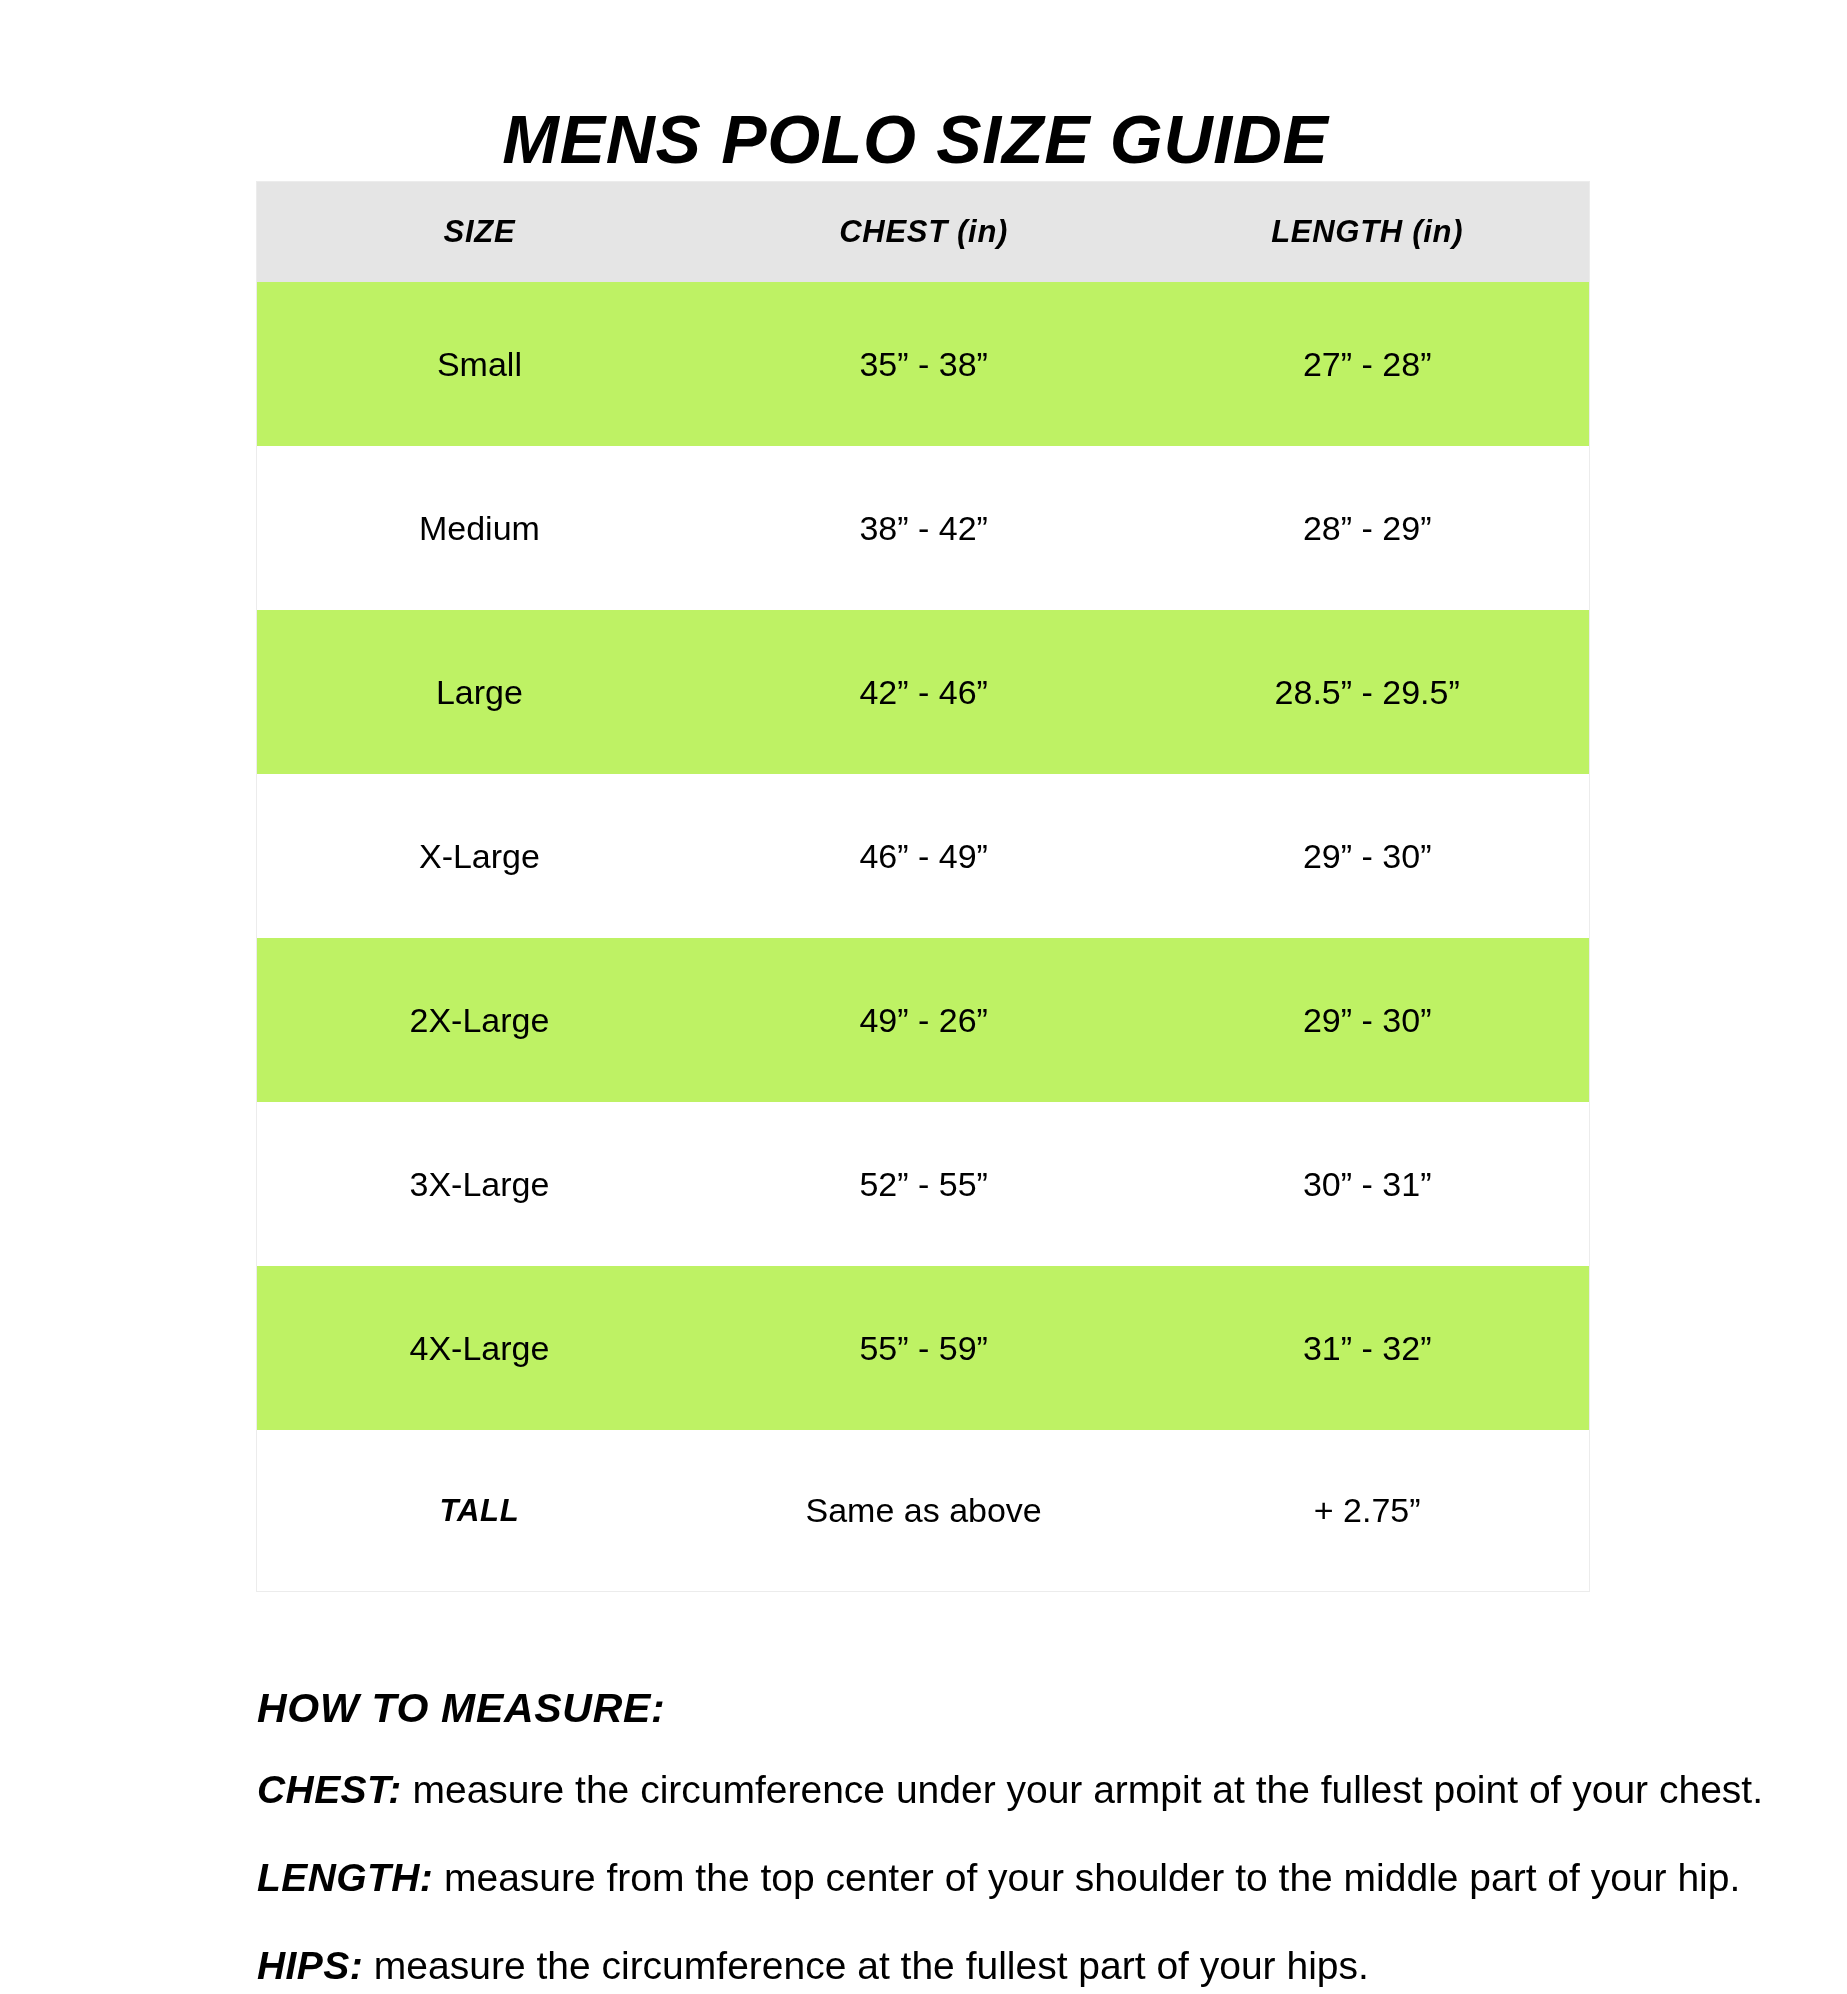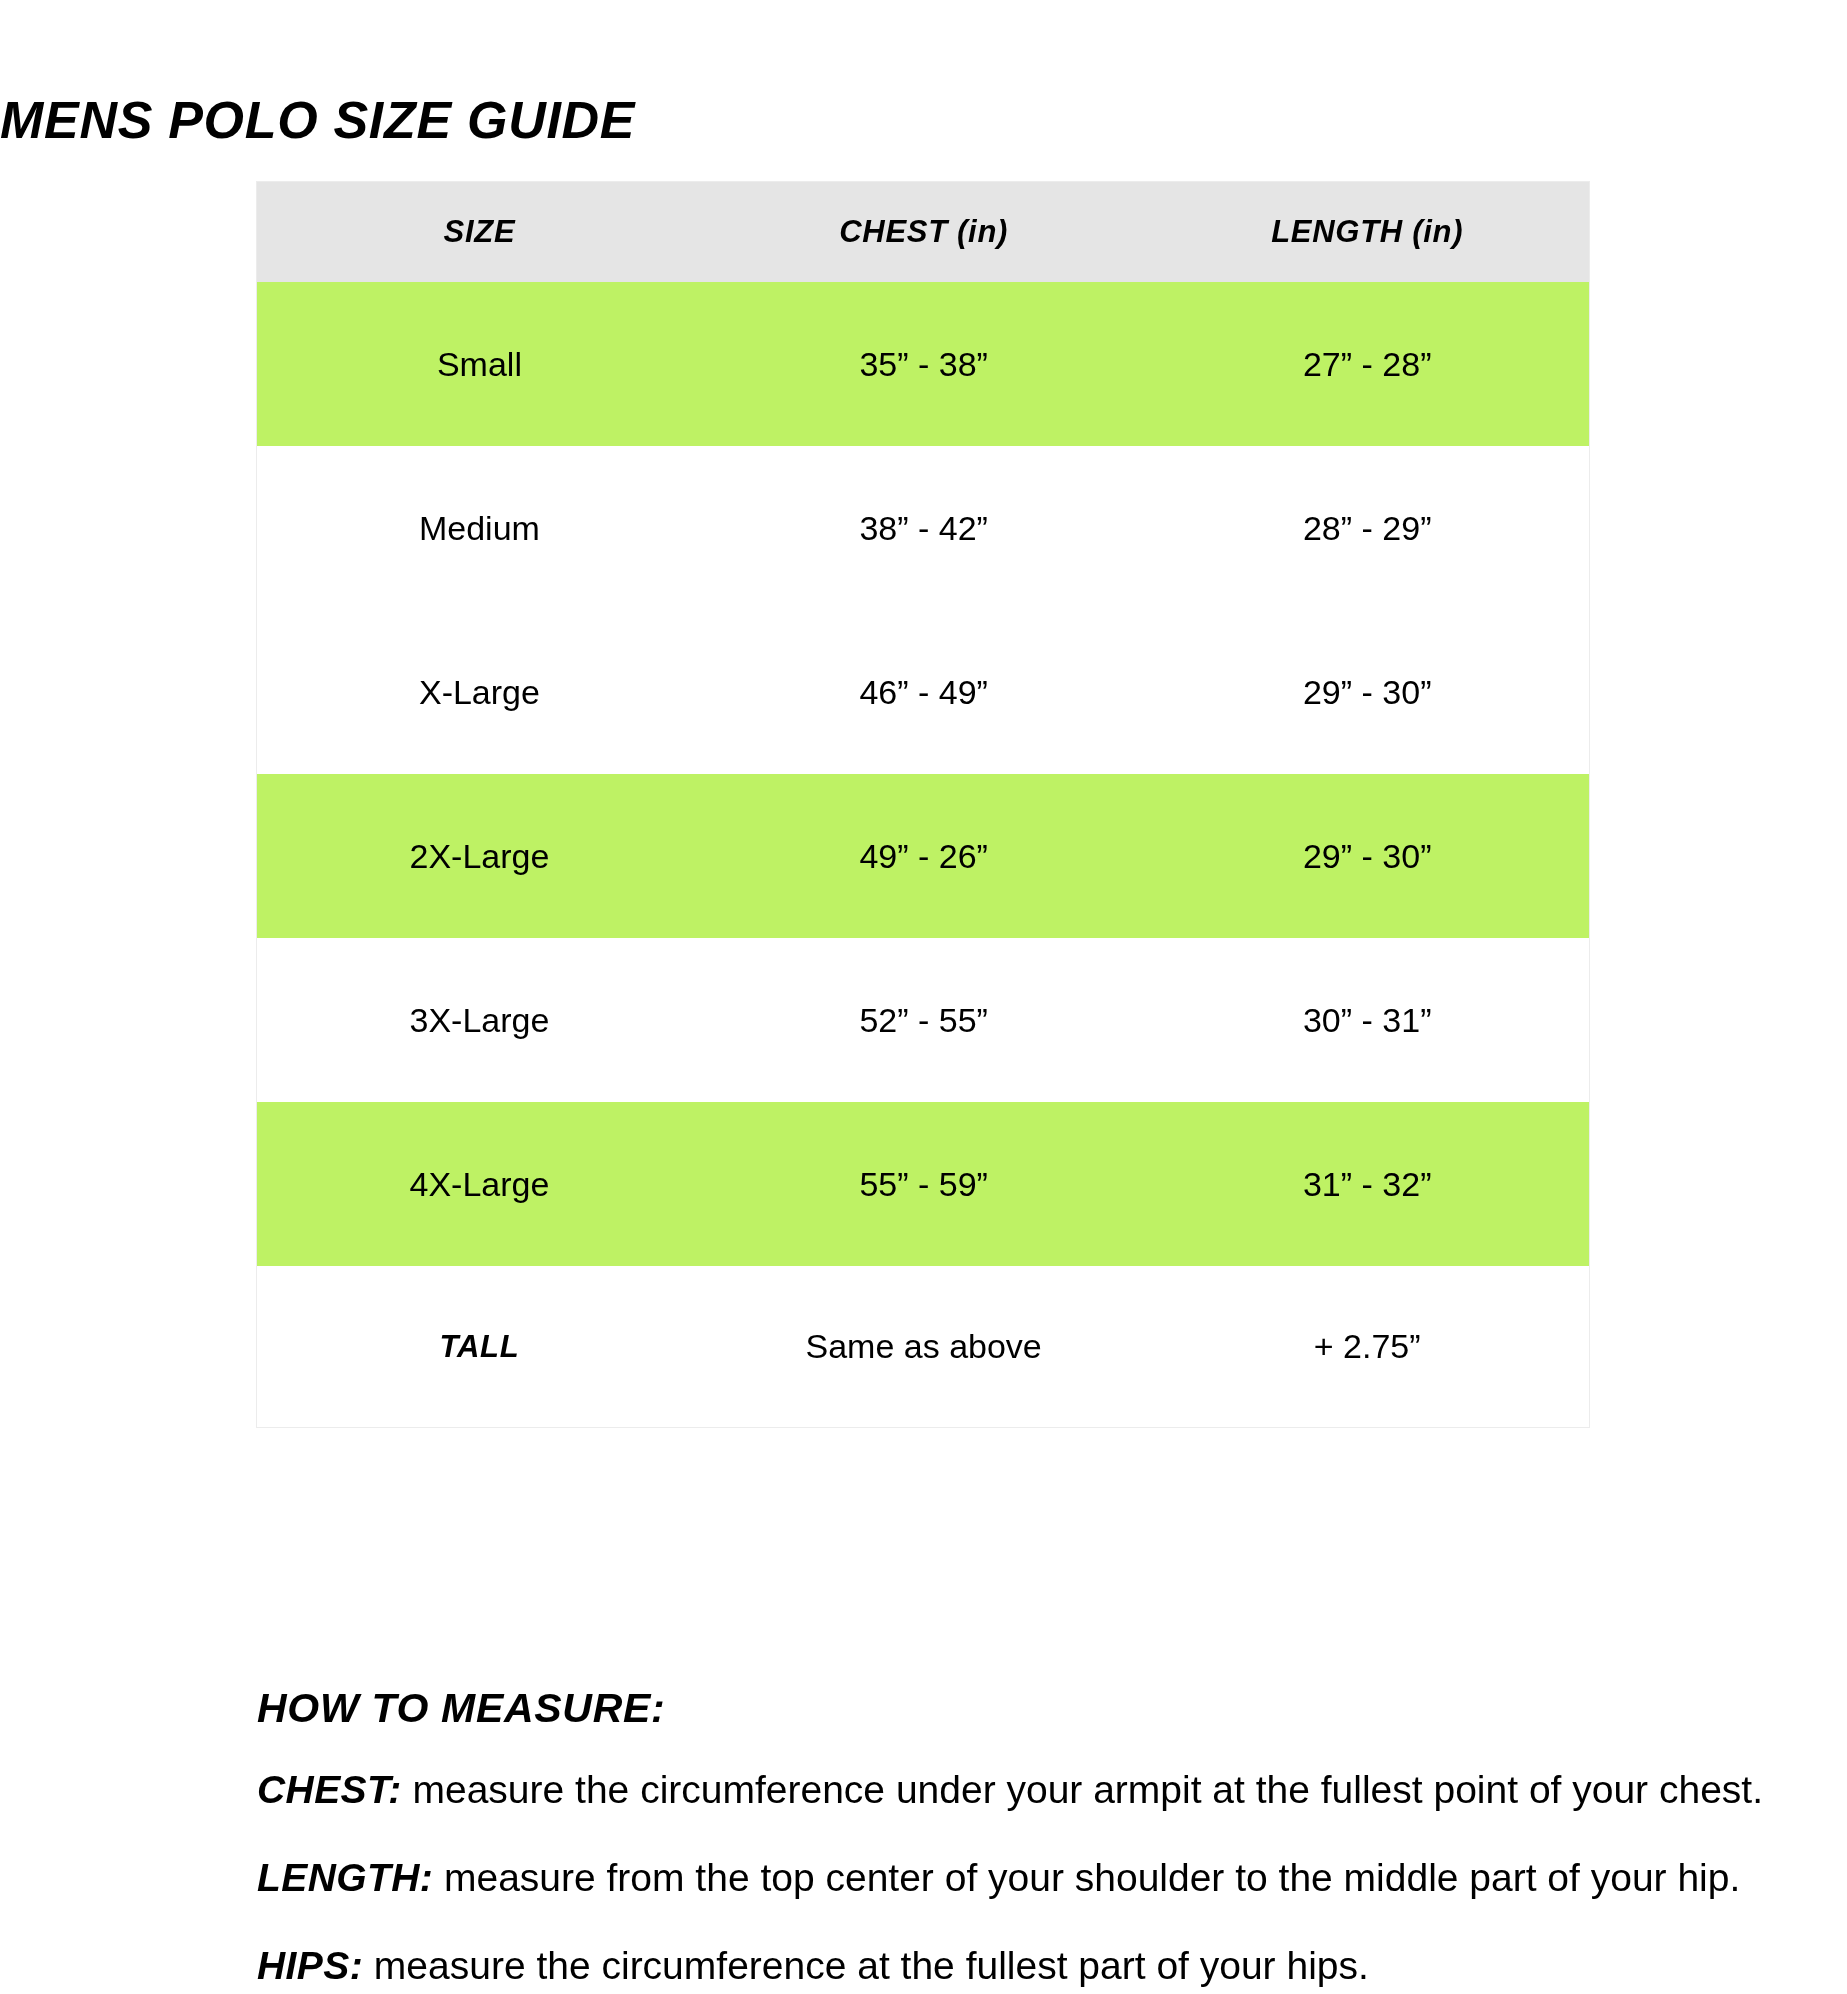--- a/index.html
+++ b/index.html
@@ -21,22 +21,22 @@
     height: 1995px;
     box-sizing: border-box;
   }
 
   
   .title {
     position: absolute;
     left: 0;
     top: 59px;
     width: 1831px;
-    text-align: left;
-    font-size: 52px;
+    text-align: center;
+    font-size: 68px;
     font-weight: 700;
     font-style: italic;
     letter-spacing: 0.7px;
     line-height: 1;
     white-space: nowrap;
   }
 
   
   .size-table {
     position: absolute;
@@ -149,20 +149,25 @@
         <tr class="shade">
           <td>Small</td>
           <td>35” - 38”</td>
           <td>27” - 28”</td>
         </tr>
         <tr class="plain">
           <td>Medium</td>
           <td>38” - 42”</td>
           <td>28” - 29”</td>
         </tr>
+        <tr class="shade">
+          <td>Large</td>
+          <td>42” - 46”</td>
+          <td>28.5” - 29.5”</td>
+        </tr>
         <tr class="plain">
           <td>X-Large</td>
           <td>46” - 49”</td>
           <td>29” - 30”</td>
         </tr>
         <tr class="shade">
           <td>2X-Large</td>
           <td>49” - 26”</td>
           <td>29” - 30”</td>
         </tr>

